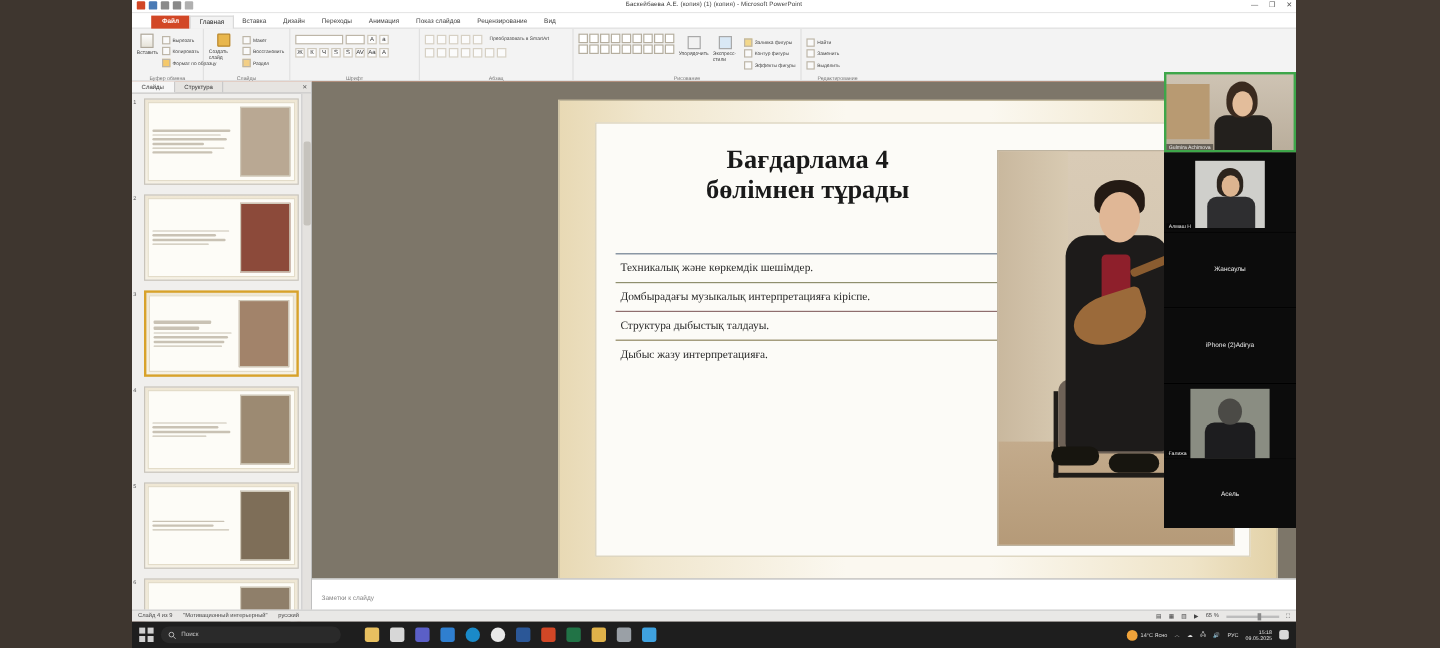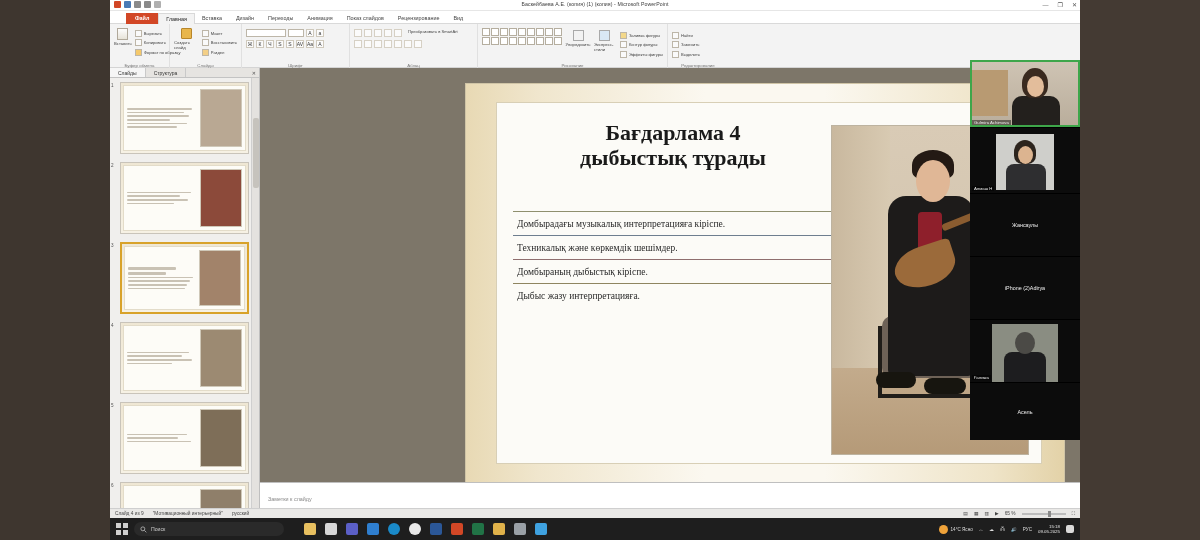--- a/index.html
+++ b/index.html
@@ -461,35 +461,35 @@
           <div class="tthumbbar"></div>
         </div>
       </div>
 
       <div class="canvaswrap">
         <div class="slide">
           <div class="slide-inner">
 
             <div class="slide-title">
               <div>Бағдарлама 4</div>
-              <div>дыбыстық тұрады</div>
+              <div>бөлімнен тұрады</div>
             </div>
 
             <div class="bullets">
+              <div>
+                <div class="rule" style="background:#6e7e8f"></div>
+                <div class="bul">Техникалық және көркемдік шешімдер.</div>
+              </div>
               <div>
                 <div class="rule" style="background:#8f8f6e"></div>
                 <div class="bul">Домбырадағы музыкалық интерпретацияға кіріспе.</div>
               </div>
               <div>
-                <div class="rule" style="background:#6e7e8f"></div>
-                <div class="bul">Техникалық және көркемдік шешімдер.</div>
-              </div>
-              <div>
                 <div class="rule" style="background:#8f6e6e"></div>
-                <div class="bul">Домбыраның дыбыстық кіріспе.</div>
+                <div class="bul">Структура дыбыстық талдауы.</div>
               </div>
               <div>
                 <div class="rule" style="background:#8f8560"></div>
                 <div class="bul">Дыбыс жазу интерпретацияға.</div>
               </div>
             </div>
 
             <div class="photo">
               <div class="ph-wall"></div>
               <div class="ph-curtain"></div>

